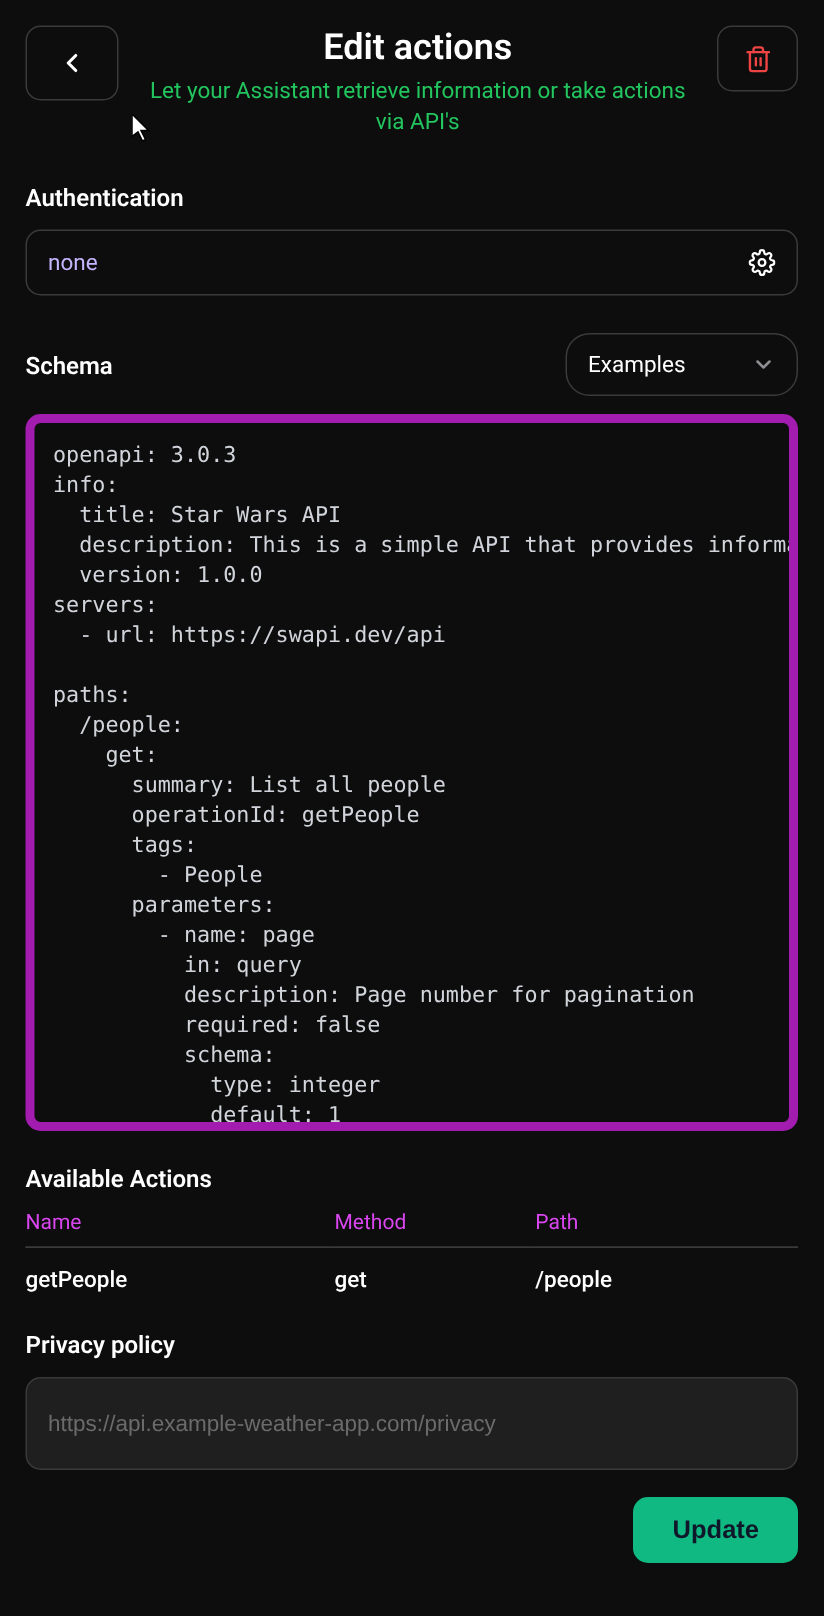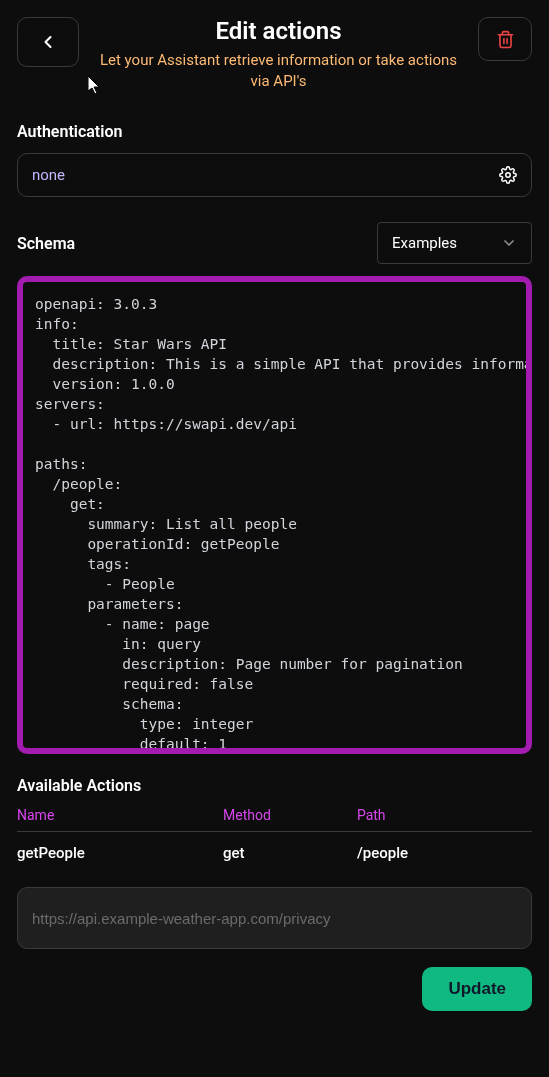--- a/index.html
+++ b/index.html
@@ -37,21 +37,21 @@
       text-align: center;
       padding: 0 10px;
     }
     .title {
       font-size: 24px;
       font-weight: 600;
       margin-bottom: 5px;
     }
     .subtitle {
       font-size: 15px;
-      color: #fdba74;
+      color: #22c55e;
       line-height: 1.4;
     }
     .trash-button {
       width: 54px;
       height: 44px;
       border: 1px solid #3a3a3a;
       border-radius: 10px;
       background: transparent;
       display: flex;
       align-items: center;
@@ -86,21 +86,21 @@
     .schema-header {
       display: flex;
       align-items: center;
       justify-content: space-between;
       margin-bottom: 12px;
     }
     .examples-dropdown {
       width: 155px;
       height: 42px;
       border: 1px solid #3a3a3a;
-      border-radius: 4px;
+      border-radius: 16px;
       background: transparent;
       color: #ffffff;
       padding: 0 14px;
       font-size: 15px;
       display: flex;
       align-items: center;
       justify-content: space-between;
       cursor: pointer;
     }
     .schema-textarea {
@@ -274,20 +274,21 @@
       <tr>
         <td>getPeople</td>
         <td>get</td>
         <td>/people</td>
       </tr>
     </tbody>
   </table>
 </div>
 
 <div class="privacy-section">
+  <div class="section-label">Privacy policy</div>
   <input class="privacy-input" type="text" placeholder="https://api.example-weather-app.com/privacy" style="">
 </div>
 
 <div class="update-row">
   <button class="update-button">Update</button>
 </div>
 
 <svg class="cursor" width="16" height="20" viewBox="0 0 16 20">
   <path d="M0 0 L0 15 L4 12 L7 18 L9 17 L6 11 L11 11 Z" fill="#ffffff" stroke="#000000" stroke-width="1"></path>
 </svg>

